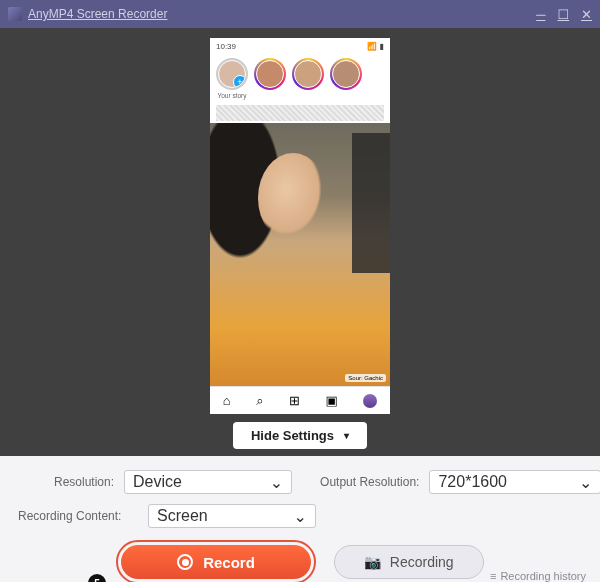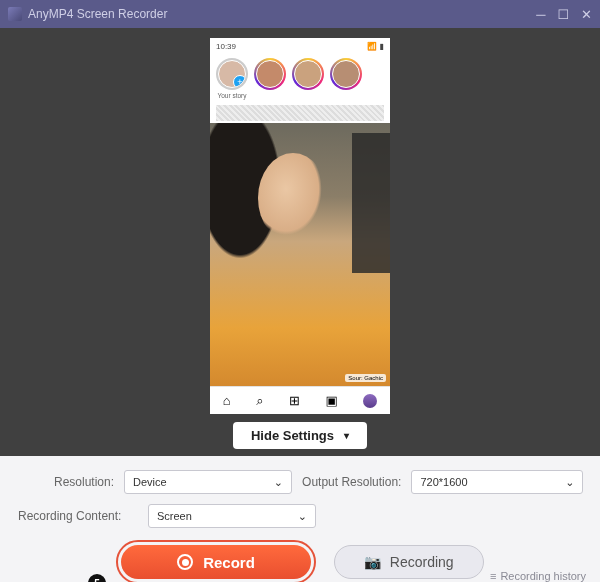--- a/index.html
+++ b/index.html
@@ -1,19 +1,19 @@
 <!DOCTYPE html>
 <html><head>
 <meta charset="utf-8">
 <style>
   * { box-sizing: border-box; margin: 0; padding: 0; font-family: -apple-system, "Segoe UI", Arial, sans-serif; }
   body { width: 600px; height: 582px; overflow: hidden; background: #f4f4f6; }
   .titlebar {
     height: 28px; background: #5a5a8a; display: flex; align-items: center;
-    padding: 0 8px; color: #cfcfe6; font-size: 12px; justify-content: space-between;
+    padding: 0 8px; color: #cfcfe6; font-size: 12px; justify-content: space-between; text-decoration: underline;
   }
   .titlebar-left { display: flex; align-items: center; gap: 6px; }
   .titlebar-icon { width: 14px; height: 14px; background: linear-gradient(135deg,#7b7bb7,#4a4a77); border-radius: 2px; }
   .window-controls { display: flex; gap: 12px; align-items: center; }
   .window-controls span { cursor: pointer; font-size: 13px; line-height: 1; }
 
   .preview-area {
     height: 428px; background: #404040; display: flex; flex-direction: column;
     align-items: center; padding: 10px 10px 6px 10px;
   }
@@ -56,21 +56,21 @@
     border:none; border-radius:4px; padding:6px 18px; display:flex; align-items:center; gap:10px; cursor:pointer;
   }
   .chev { font-size:10px; }
 
   .settings-panel { padding: 14px 18px 4px 18px; display:flex; flex-direction:column; gap:10px; background:#f4f4f6;}
   .settings-row { display:flex; align-items:center; gap:10px; }
   .settings-label { font-size:12px; color:#666; white-space:nowrap; }
   .settings-select {
     flex:0 0 auto; display:flex; align-items:center; justify-content:space-between;
     border:1px solid #c8c8d0; border-radius:3px; background:#fff; height:24px;
-    padding:0 8px; font-size:11px; color:#333; cursor:pointer;
+    padding:0 8px; font-size:16px; color:#333; cursor:pointer;
   }
   .sel-sm { width:168px; }
   .sel-lg { width:172px;gap:40px; }
 
   .action-bar { display:flex; align-items:center; justify-content:center; gap:18px; padding:8px 0 14px 0; position:relative;}
   .step-marker { position:absolute; left:88px; bottom:6px; width:18px; height:18px; border-radius:50%; background:#111; color:#fff; font-size:10px; font-weight:700; display:flex; align-items:center; justify-content:center;}
   .record-wrap { padding:3px; border:2px solid #e5533a; border-radius:22px; }
   .record-btn {
     width:190px; height:34px; border-radius:18px; border:none; cursor:pointer;
     background: linear-gradient(180deg,#ff6a3d,#e94f2f); color:#fff; font-size:15px; font-weight:600;
@@ -153,21 +153,21 @@
   </div>
 </div>
 
 <div class="settings-panel">
   <div class="settings-row">
     <span class="settings-label" style="width:72px;margin-left:36px;">Resolution:</span>
     <div class="settings-select sel-sm">
       <span>Device</span>
       <span>⌄</span>
     </div>
-    <span class="settings-label" style="">Output Resolution:</span>
+    <span class="settings-label" style="margin-left:18px;">Output Resolution:</span>
     <div class="settings-select sel-lg">
       <span>720*1600</span>
       <span>⌄</span>
     </div>
   </div>
   <div class="settings-row">
     <span class="settings-label" style="width:120px;">Recording Content:</span>
     <div class="settings-select sel-sm">
       <span>Screen</span>
       <span>⌄</span>

